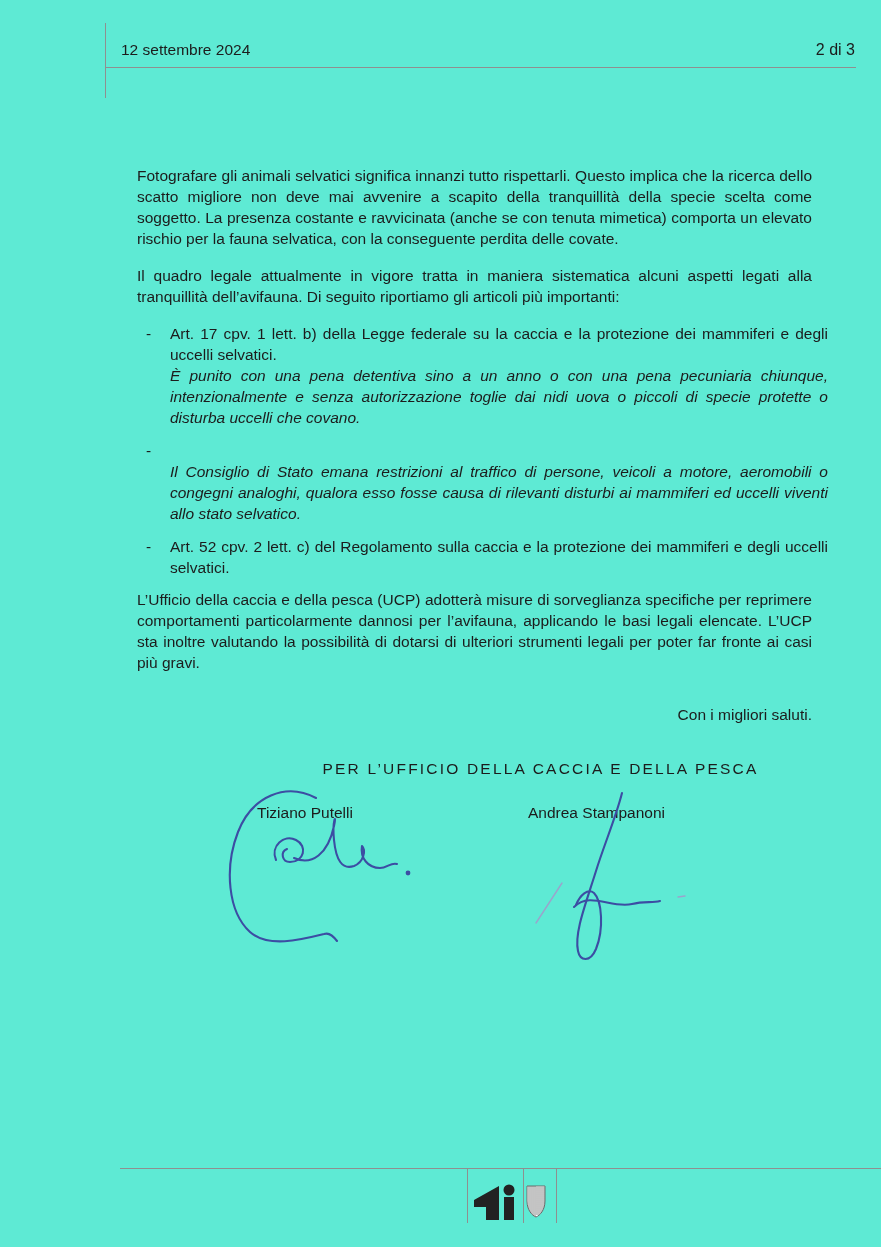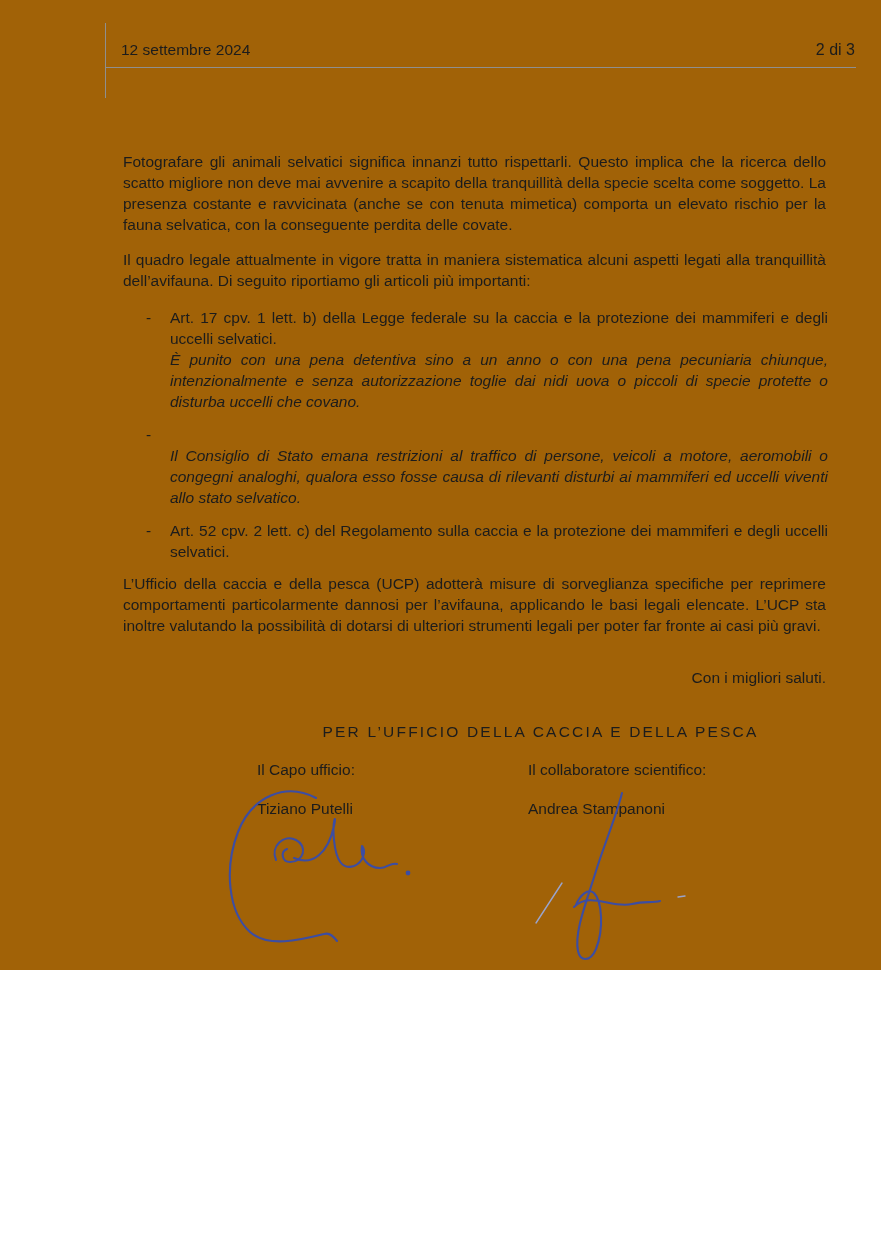--- a/index.html
+++ b/index.html
@@ -1,32 +1,32 @@
 <!DOCTYPE html>
 <html><head>
 <meta charset="utf-8">
 <style>
   html,body { margin:0; padding:0; background:#ffffff; }
   .page {
-    position:relative; width:881px; height:970px; background:#a16207;
+    position:relative; width:881px; height:1247px; background:#5eead4;
     font-family:"Liberation Sans", sans-serif; color:#1c1c1c; overflow:hidden;
   }
   .hline { position:absolute; height:1px; background:#8f8f8f; }
   .vline { position:absolute; width:1px; background:#8f8f8f; }
 
   
   .header-date { position:absolute; left:121px; top:41px; font-size:15.5px; }
   .header-page { position:absolute; right:26px; top:41px; font-size:16px; }
 
   
   .content {
     position:absolute; left:121px; top:149px; width:707px;
     font-size:15.5px; line-height:21px; text-align:justify;
   }
-  .para { margin:2px; }
+  .para { margin:16px; }
   .p2 { margin-top:14px; }
   .li { display:flex; }
   .li1 { margin-top:16px; }
   .li2 { margin-top:12px; }
   .li3 { margin-top:12px; }
   .li .dash { width:49px; box-sizing:border-box; padding-left:25px; flex:none; }
   .li .txt { flex:1; }
   .italic { font-style:italic; }
   .p3 { margin-top:11px; }
   .closing { margin-top:31px; text-align:right; }
@@ -88,24 +88,20 @@
       <span class="txt">
         <span>Art. 52 cpv. 2 lett. c) del Regolamento sulla caccia e la protezione dei mammiferi e degli uccelli selvatici.</span><br>
       </span>
     </div>
 
     <p class="para p3">L’Ufficio della caccia e della pesca (UCP) adotterà misure di sorveglianza specifiche per reprimere comportamenti particolarmente dannosi per l’avifauna, applicando le basi legali elencate. L’UCP sta inoltre valutando la possibilità di dotarsi di ulteriori strumenti legali per poter far fronte ai casi più gravi.</p>
     <p class="para closing">Con i migliori saluti.</p>
 
     <div class="org-line">PER L’UFFICIO DELLA CACCIA E DELLA PESCA</div>
 
-    <div class="sig-row roles-row">
-      <span class="sig-left">Il Capo ufficio:</span>
-      <span class="sig-right">Il collaboratore scientifico:</span>
-    </div>
     <div class="sig-row names-row">
       <span class="sig-left">Tiziano Putelli</span>
       <span class="sig-right">Andrea Stampanoni</span>
     </div>
   </div>
 
   <svg class="sig-svg" style="left:224px; top:784px;" width="205" height="168" viewBox="0 0 205 168">
     <path class="sig-stroke" d="M 92,14 C 62,-2 28,12 14,48 C 0,84 4,128 26,148 C 44,164 76,156 100,150 C 106,148 110,153 113,157"></path>
     <path class="sig-stroke" d="M 52,76 C 46,62 60,50 72,56 C 84,62 80,78 66,78 C 58,78 56,68 63,65"></path>
     <path class="sig-stroke" d="M 70,74 C 88,82 104,70 110,42 C 113,28 108,36 110,56 C 112,76 118,86 130,82 C 140,78 142,66 138,62 C 136,74 144,84 156,84 C 163,84 167,78 173,80"></path>

